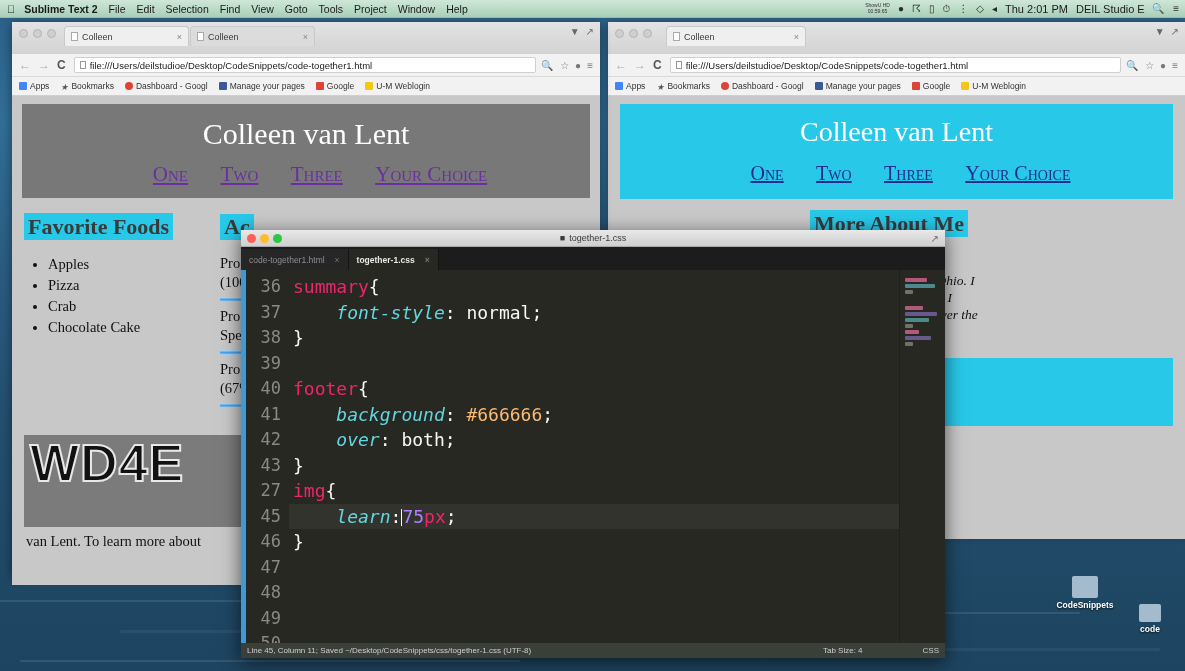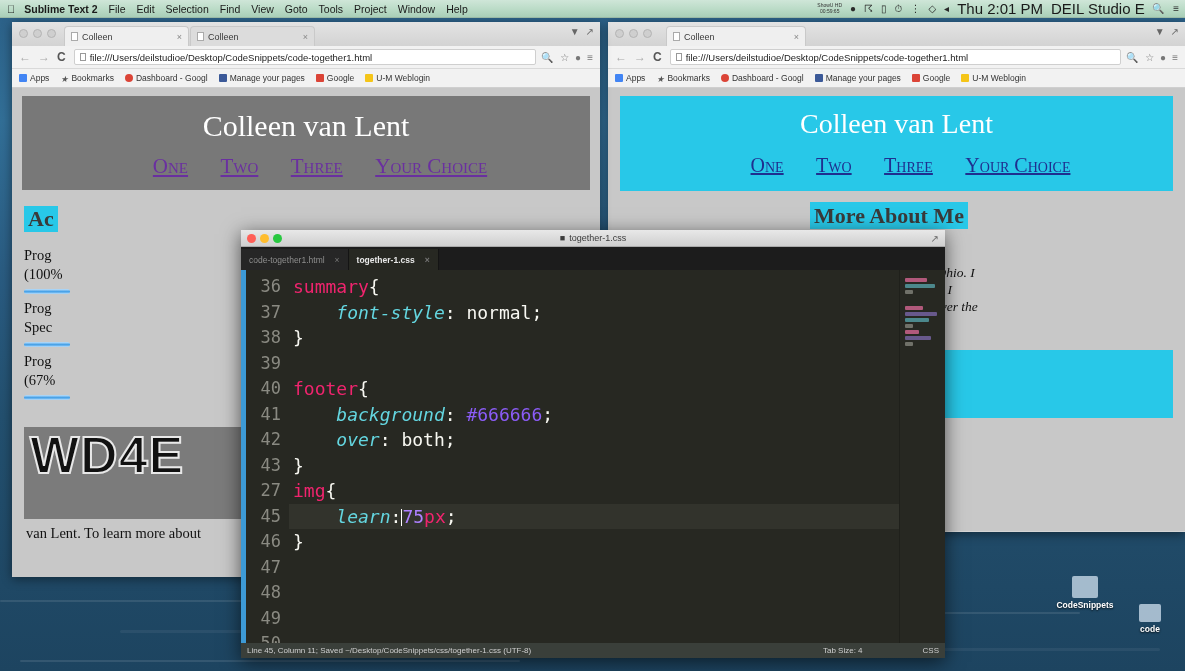--- a/index.html
+++ b/index.html
@@ -22,25 +22,25 @@
     background: linear-gradient(180deg,#cfe6d8 0%,#bcdcc8 50%,#a9cfb8 100%);
     display:flex; align-items:center; font-size:10.5px; color:#1a1a1a;
     border-bottom:1px solid #9ab9a6; z-index:90;
   }
   #menubar .apple { margin:0 9px 0 7px; font-size:11px; }
   #menubar .mi { margin-right:11px; white-space:nowrap; }
   #menubar .mi.bold { font-weight:bold; }
   #menubar .right { margin-left:auto; display:flex; align-items:center; gap:8px; padding-right:6px; }
   #menubar .right .tinybox { font-size:5px; line-height:5.5px; text-align:center; color:#333; }
   #menubar .ic { font-size:10px; color:#2a2a2a; }
-  #menubar .clock { font-size:15px;text-align:right; }
+  #menubar .clock { font-size:11px;text-align:right; }
 
   
   .chrome-win { position:absolute; background:#d6d6d6; box-shadow:0 2px 10px rgba(0,0,0,0.45); }
-  .chrome-top { background:linear-gradient(180deg,#e3e3e3,#d3d3d3); position:relative; height:24px; }
+  .chrome-top { background:linear-gradient(180deg,#e3e3e3,#d3d3d3); position:relative; height:32px; }
   .traffic { position:absolute; left:7px; top:7px; display:flex; gap:5px; }
   .traffic i { width:9px; height:9px; border-radius:50%; background:#cfcfcf; border:1px solid #b4b4b4; display:block; }
   .ctab {
     position:absolute; top:4px; height:20px; background:#efefef;
     border-radius:4px 4px 0 0; display:flex; align-items:center;
     padding:0 6px; font-size:9px; color:#3a3a3a; border:1px solid #c9c9c9; border-bottom:none;
   }
   .ctab .pg { width:7px; height:9px; background:#fff; border:1px solid #aaa; margin-right:4px; }
   .ctab .x { margin-left:auto; padding-left:10px; color:#888; font-size:9px; }
   .ctab.inactive { background:#dcdcdc; }
@@ -90,21 +90,21 @@
   .st-gutter { width:48px; background:#272822; padding-top:4px; text-align:right;
                font-family:"DejaVu Sans Mono", monospace; font-size:17px; color:#8a8a82; flex:none; }
   .st-gutter div { height:25.5px; line-height:25.5px; padding-right:8px; }
   .st-code { flex:1; padding-top:4px; font-family:"DejaVu Sans Mono", monospace; font-size:18px;
              color:#f8f8f2; position:relative; }
   .st-code .ln { height:25.5px; line-height:25.5px; white-space:pre; padding-left:4px; }
   .st-code .ln.cur { background:#32332c; }
   .tok-sel { color:#f0246e; }
   .tok-prop { color:#64d6e0; font-style:italic; }
   .tok-val { color:#f8f8f2; }
-  .tok-hex { color:#8b5cf6; }
+  .tok-hex { color:#fdba74; }
   .tok-num { color:#ae81ff; }
   .tok-unit { color:#f0246e; }
   .tok-brace { color:#f8f8f2; }
   .caret { display:inline-block; width:1px; height:17px; background:#fff; vertical-align:-3px; }
   .st-mini { width:46px; background:#272822; border-left:1px solid #1f201b; position:relative; flex:none; padding-top:6px; }
   .mini-ln { height:4px; margin:2px 0 2px 5px; border-radius:1px; }
   .st-status { height:15px; background:#3a3f3a; display:flex; align-items:center;
                font-size:8px; color:#cfcfcf; padding:0 6px; }
   .st-status .sp { margin-left:auto; }
   .st-status .tabsize { margin-right:60px; }
@@ -317,20 +317,29 @@
         <div class="pg-nav">
           <a href="#" style="color:#6a2fa0; font-size:21px;">One</a>
           <a href="#" style="color:#6a2fa0; font-size:21px;">Two</a>
           <a href="#" style="color:#6a2fa0; font-size:21px;">Three</a>
           <a href="#" style="color:#6a2fa0; font-size:21px;">Your Choice</a>
         </div>
       </div>
 
       <div style="display:flex; margin:16px 12px 0 12px; gap:14px;">
 
+        <div style="width:182px;">
+          <div><span class="hl" style="font-size:22px; padding:1px 4px;">Favorite Foods</span></div>
+          <ul class="serif" style="margin:14px 0 0 24px; font-size:14.5px; color:#111; line-height:21px;">
+            <li>Apples</li>
+            <li>Pizza</li>
+            <li>Crab</li>
+            <li>Chocolate Cake</li>
+          </ul>
+        </div>
 
         <div style="width:60px; overflow:hidden;">
           <div><span class="hl" style="font-size:22px; padding:1px 4px;">Ac</span></div>
           <div class="serif" style="margin-top:14px; font-size:14.5px; color:#111; line-height:19px; white-space:nowrap;">
             <div>Prog</div>
             <div>(100%</div>
           </div>
           <div class="progbar" style="width:46px;"></div>
           <div class="serif" style="font-size:14.5px; color:#111; line-height:19px; white-space:nowrap;">
             <div>Prog</div>

